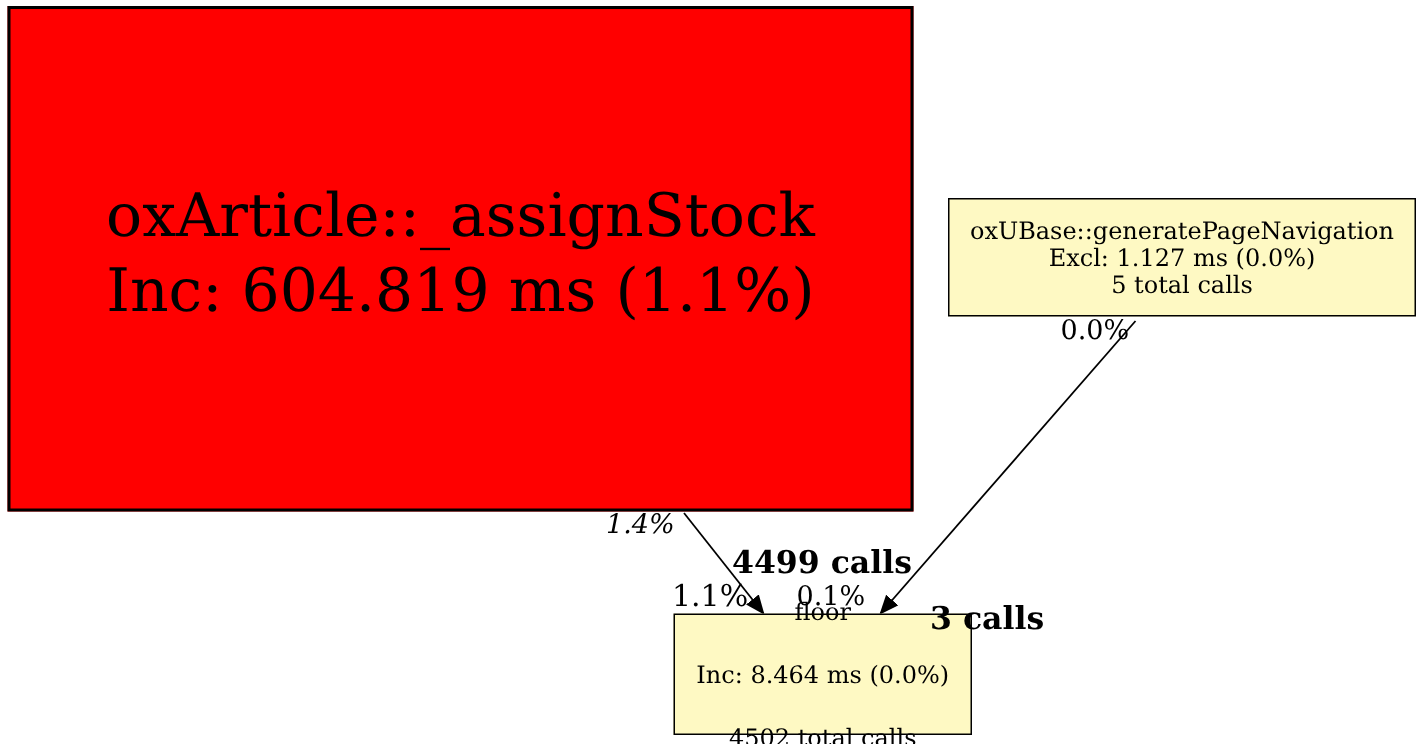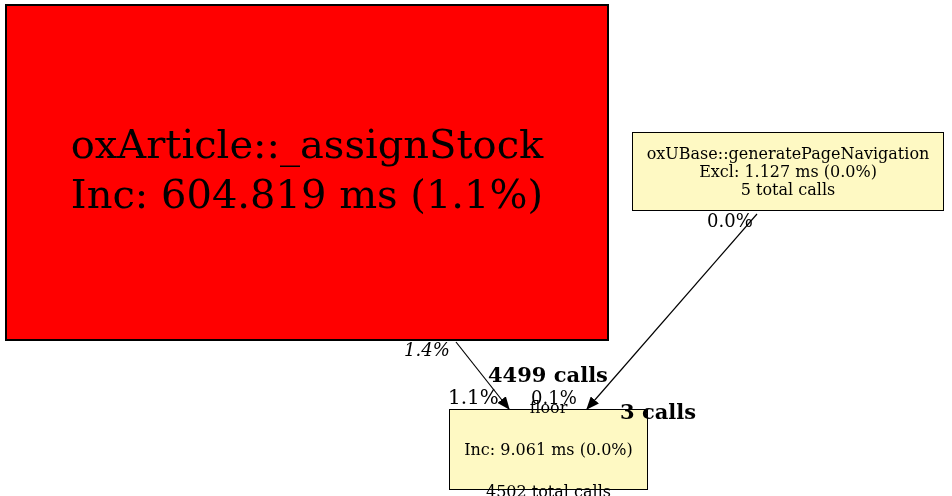--- a/index.html
+++ b/index.html
@@ -88,21 +88,21 @@
   </div>
 
   <div class="node node-gpn">
     <span>oxUBase::generatePageNavigation</span>
     <span>Excl: 1.127 ms (0.0%)</span>
     <span>5 total calls</span>
   </div>
 
   <div class="node node-floor">
     <span>floor</span>
-    <span>Inc: 9.061 ms (0.0%)</span>
+    <span>Inc: 8.464 ms (0.0%)</span>
     <span>4502 total calls</span>
   </div>
 
   <div class="edge-label lbl-pct lbl-caller-pct-hot">1.4%</div>
 
   <div class="edge-label lbl-calls lbl-calls-hot">4499 calls</div>
 
   <div class="edge-label lbl-pct lbl-callee-pct-hot">1.1%</div>
 
   <div class="edge-label lbl-pct lbl-caller-pct-gpn">0.0%</div>

